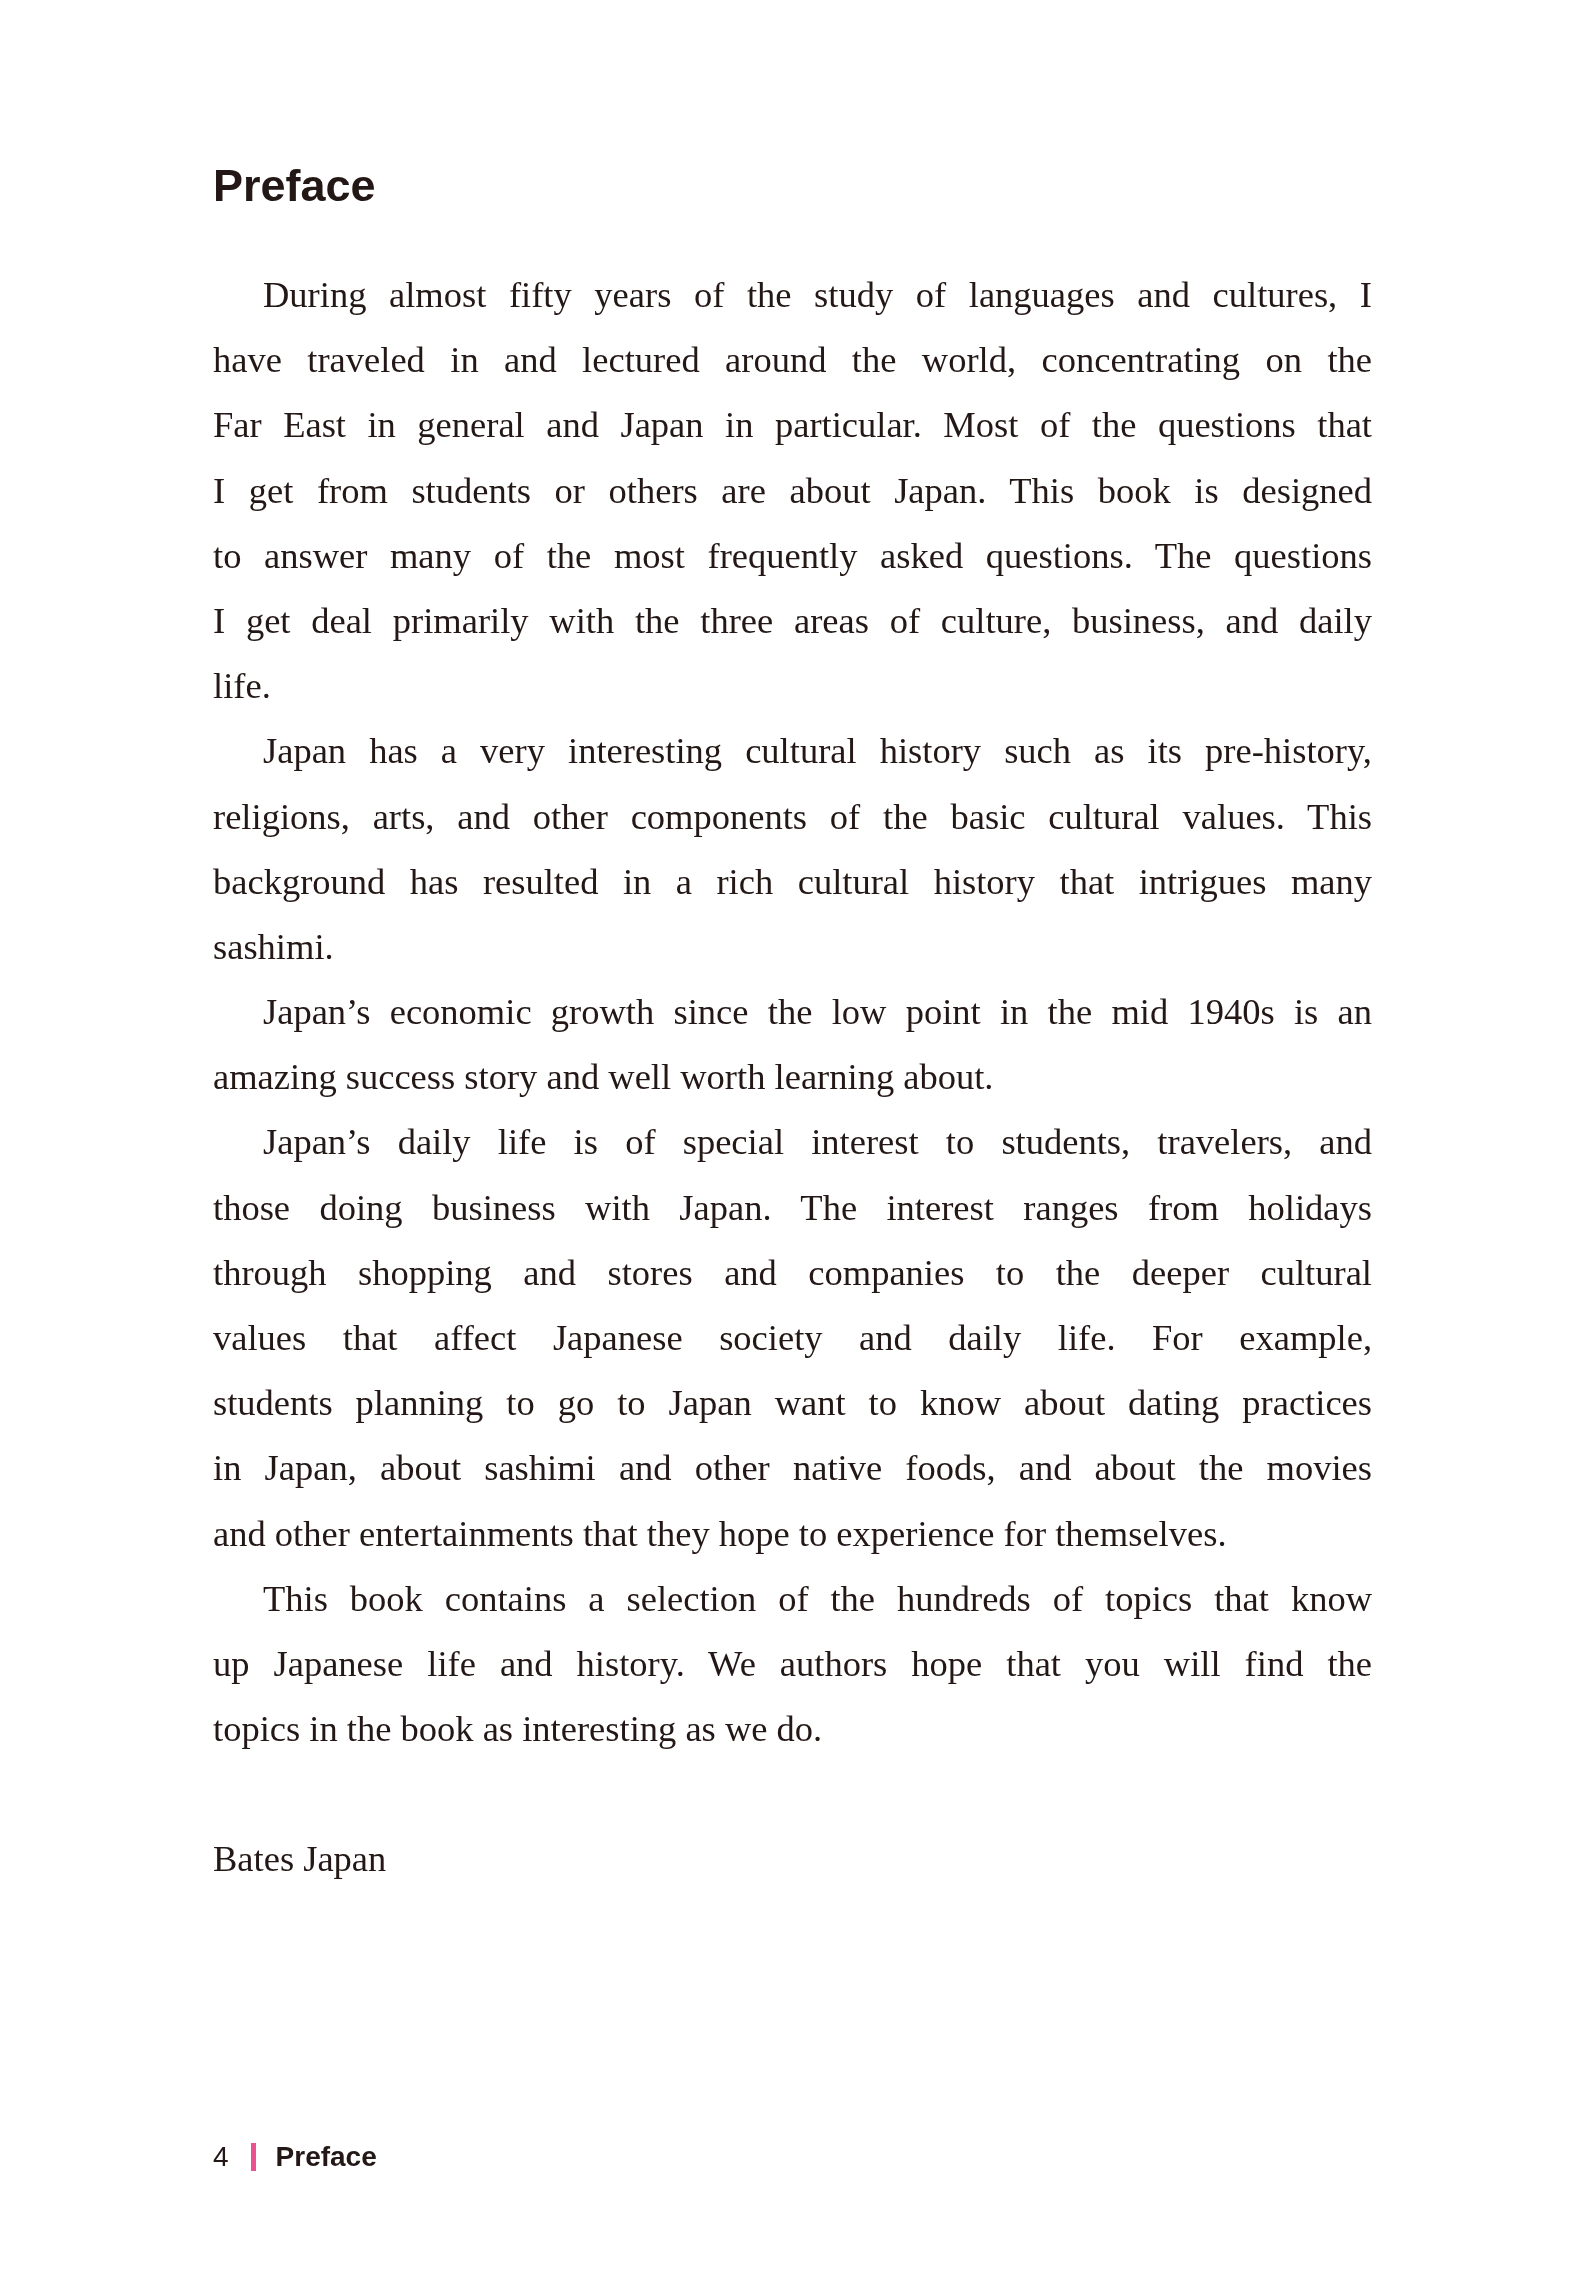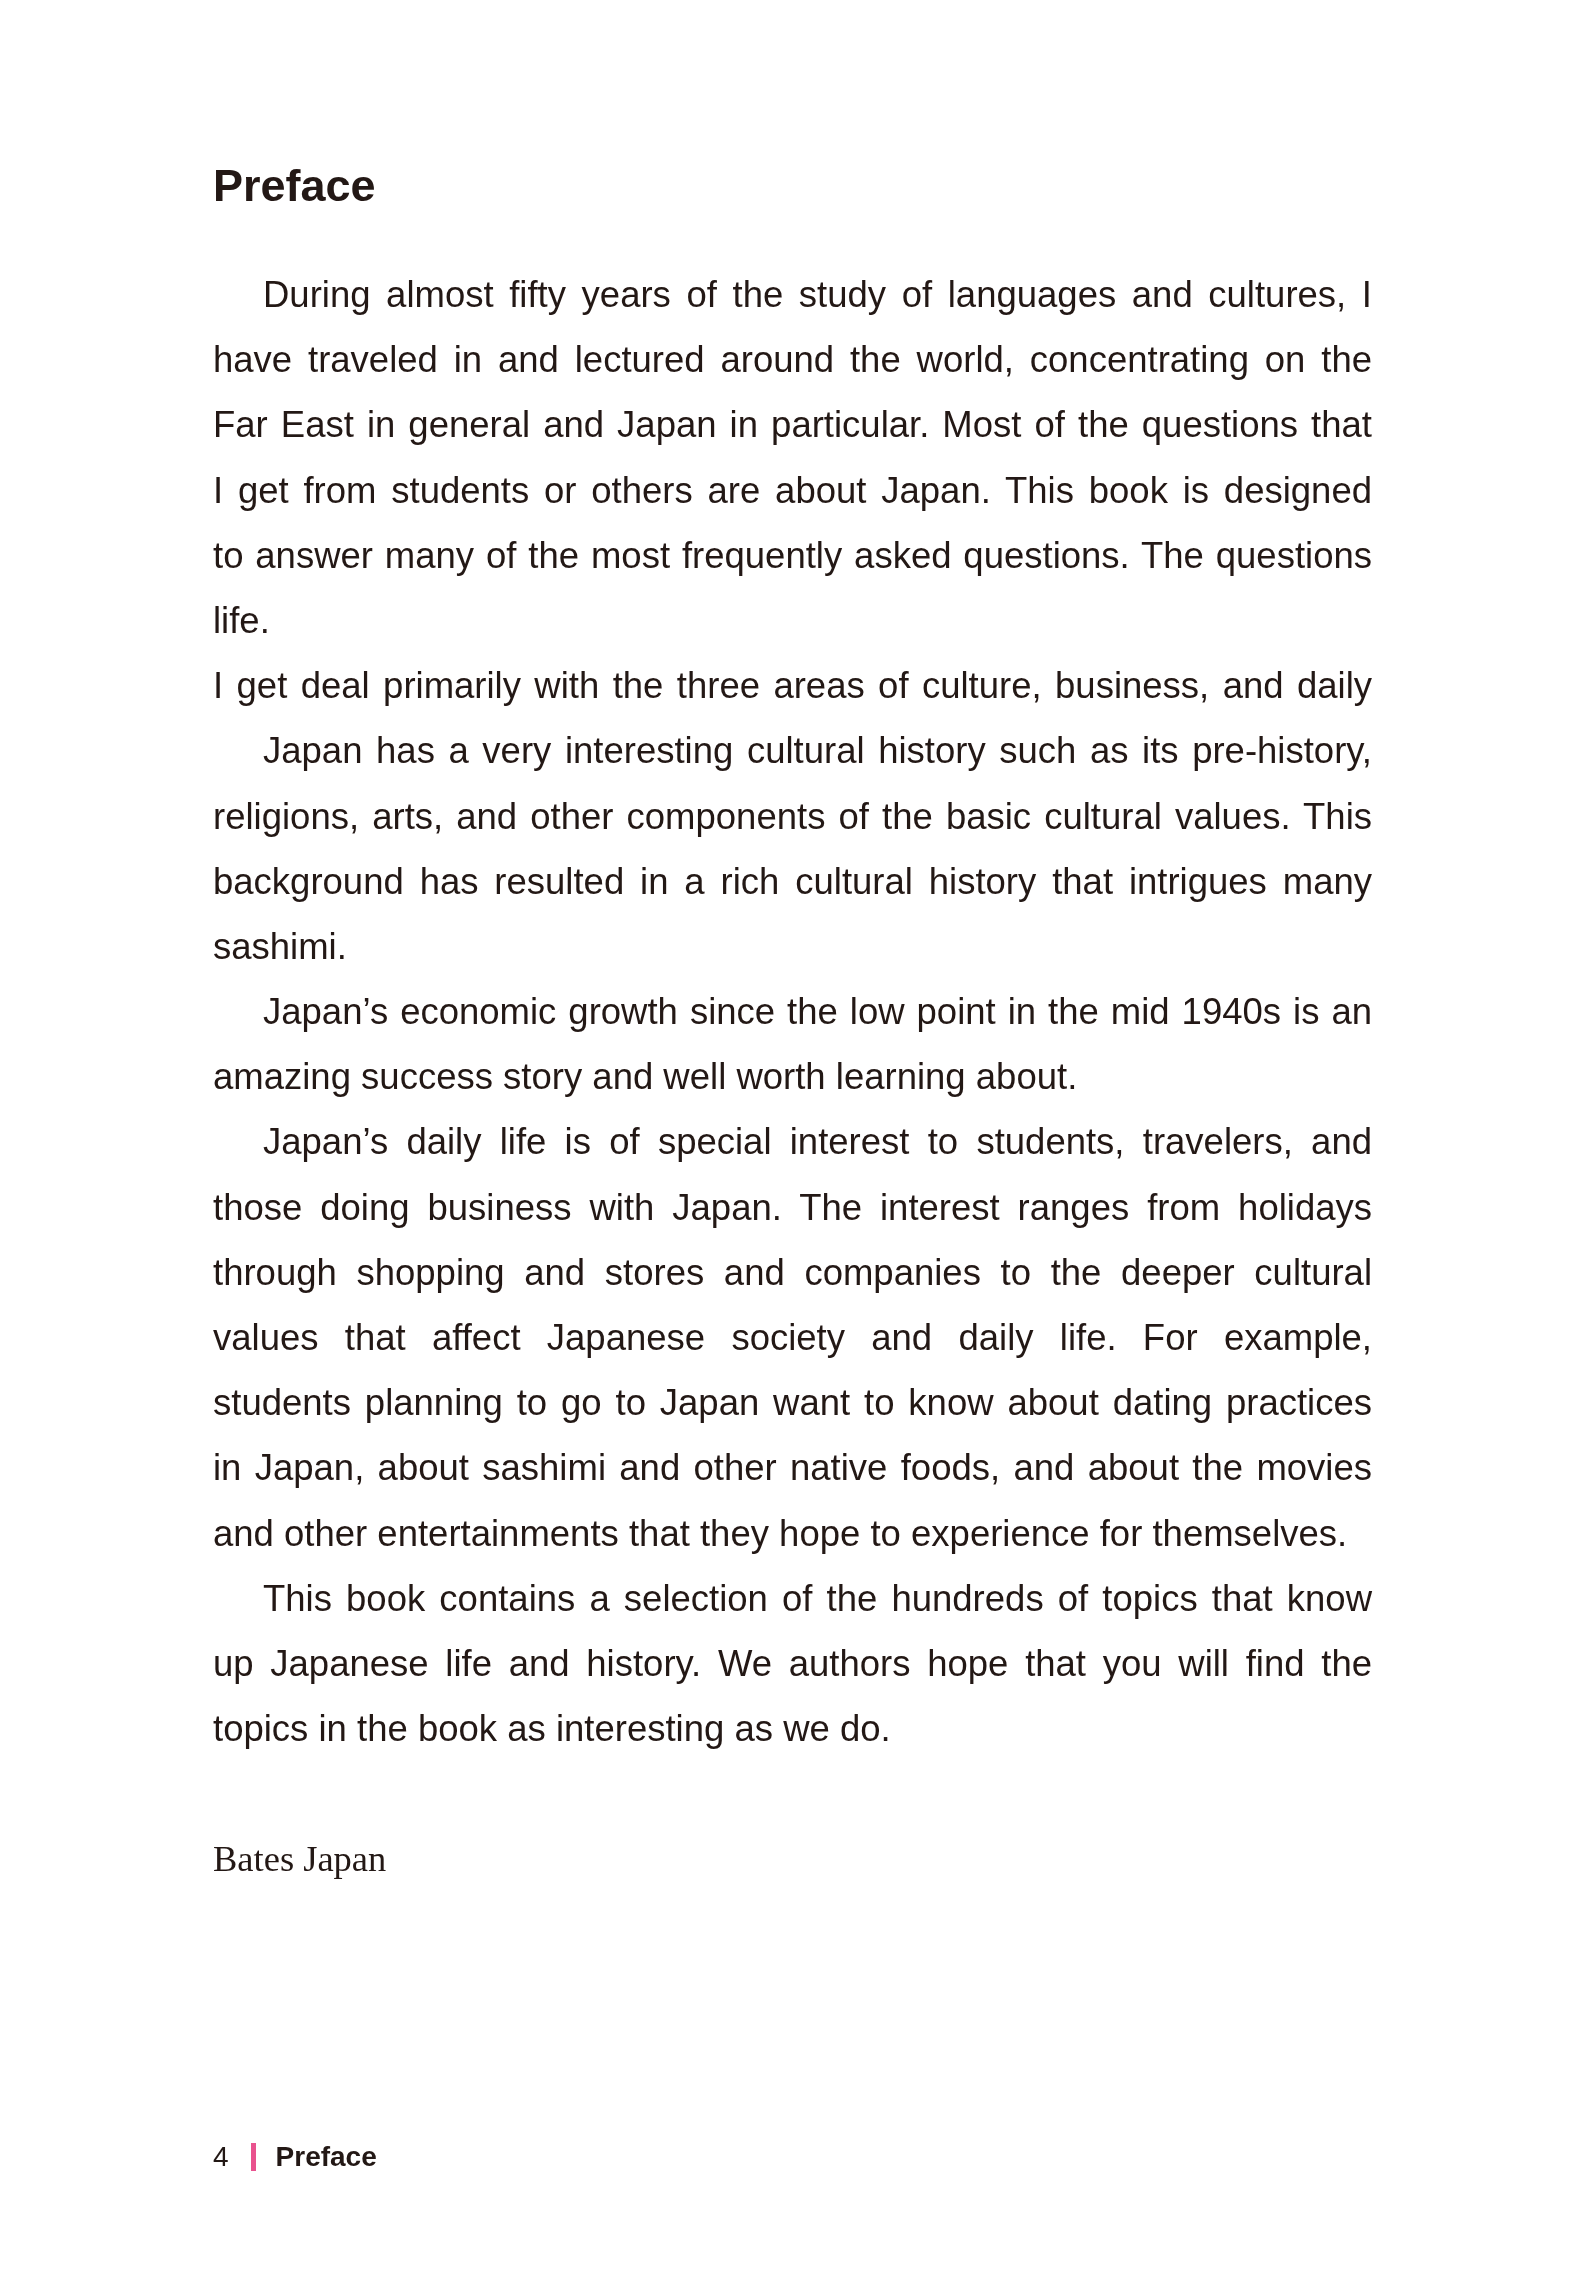--- a/index.html
+++ b/index.html
@@ -5,21 +5,21 @@
   html, body { margin: 0; padding: 0; background: #ffffff; }
   body { width: 1583px; height: 2291px; position: relative; overflow: hidden; color: #231815; }
   .page { position: absolute; left: 0; top: 0; width: 1583px; height: 1972px; background: #fff; }
   .heading {
     position: absolute; left: 213px; top: 158px;
     font-family: "Liberation Sans", sans-serif; font-weight: bold;
     font-size: 45px; line-height: 56px; margin: 0; color: #231815;
   }
   .body-text {
     position: absolute; left: 213px; top: 262px; width: 1159px;
-    font-family: Liberation Sans, sans-serif; font-size: 36.5px; color: #231815;
+    font-family: Liberation Serif, serif; font-size: 36.5px; color: #231815;
   }
   .para { margin: 0; }
   .line {
     display: block; height: 65.2px; line-height: 65.2px;
     text-align: justify; text-align-last: justify; white-space: nowrap;
   }
   .line.first { padding-left: 50px; }
   .line.last { text-align-last: left; }
   .signature {
     position: absolute; left: 213px; top: 1826px;
@@ -40,22 +40,22 @@
 <div class="page">
   <h1 class="heading">Preface</h1>
 
   <div class="body-text" id="body-text">
       <p class="para">
         <span class="line first">During almost fifty years of the study of languages and cultures, I</span>
         <span class="line">have traveled in and lectured around the world, concentrating on the</span>
         <span class="line">Far East in general and Japan in particular. Most of the questions that</span>
         <span class="line">I get from students or others are about Japan. This book is designed</span>
         <span class="line">to answer many of the most frequently asked questions. The questions</span>
+        <span class="line">I get deal primarily with the three areas of culture, business, and daily</span>
         <span class="line last">life.</span>
-        <span class="line">I get deal primarily with the three areas of culture, business, and daily</span>
       </p>
       <p class="para">
         <span class="line first">Japan has a very interesting cultural history such as its pre-history,</span>
         <span class="line">religions, arts, and other components of the basic cultural values. This</span>
         <span class="line">background has resulted in a rich cultural history that intrigues many</span>
         <span class="line last">sashimi.</span>
       </p>
       <p class="para">
         <span class="line first">Japan’s economic growth since the low point in the mid 1940s is an</span>
         <span class="line last">amazing success story and well worth learning about.</span>

